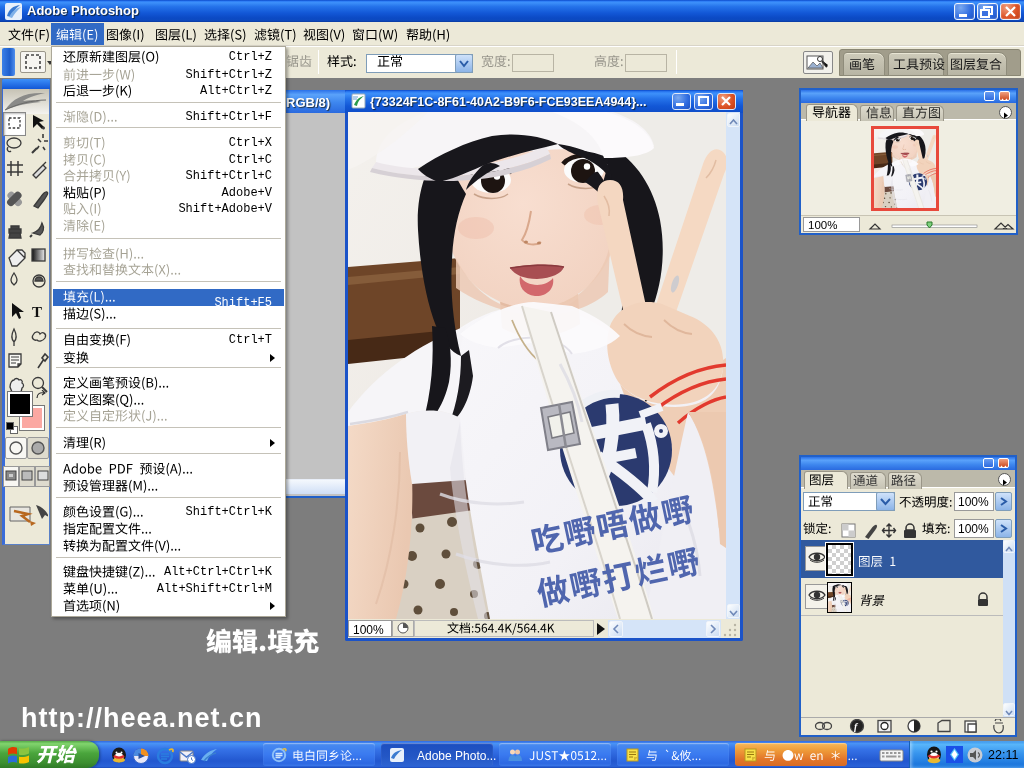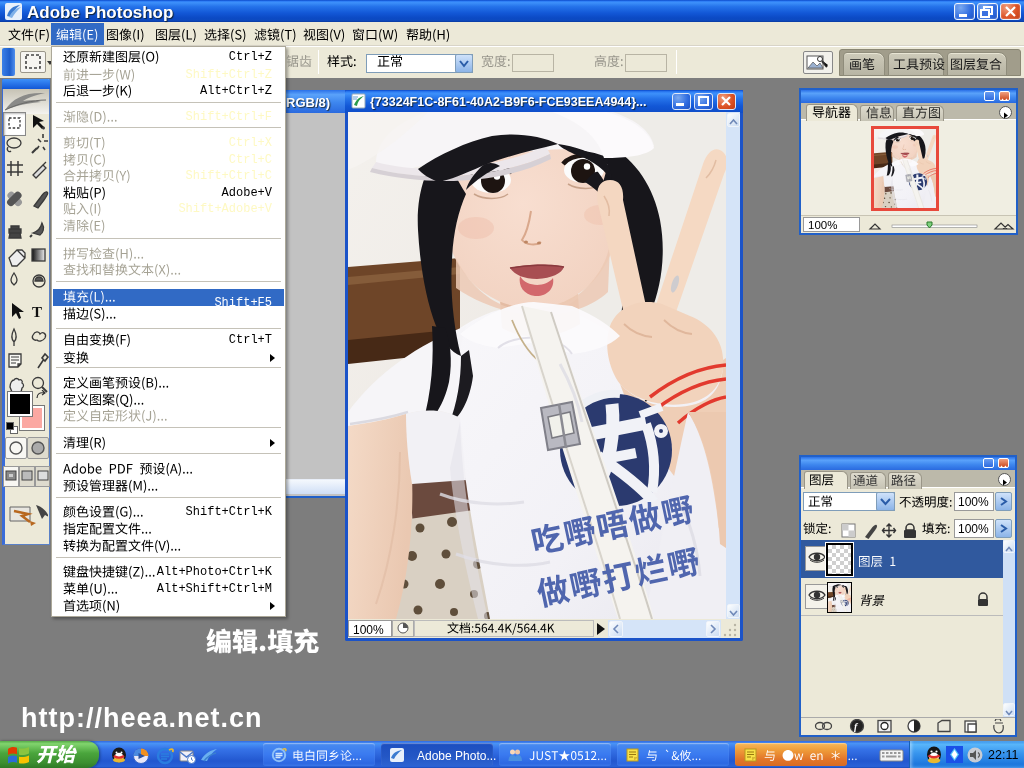--- a/index.html
+++ b/index.html
@@ -1,18 +1,18 @@
 <!DOCTYPE html>
 <html><head><meta charset="utf-8"><title>ps</title><style>
 *{margin:0;padding:0;box-sizing:border-box}
 html,body{width:1024px;height:768px;overflow:hidden}
 body{font-family:"Liberation Sans",sans-serif;position:relative;background:#7d7d7d}
 .abs{position:absolute}
 #titlebar{left:0;top:0;width:1024px;height:22px;background:linear-gradient(180deg,#0a47c8 0%,#2e7ef5 6%,#3d90fa 12%,#2573ea 30%,#1257d6 60%,#0b49c4 82%,#0d4ac0 92%,#0939a0 100%);z-index:10}
-#titletxt{z-index:11;left:27px;top:3px;color:#fff;font-weight:bold;font-size:17px;text-shadow:1px 1px 1px #123}
+#titletxt{z-index:11;left:27px;top:3px;color:#fff;font-weight:bold;font-size:13px;text-shadow:1px 1px 1px #123}
 .wbtn{z-index:11;top:3px;width:21px;height:17px;border-radius:3px;border:1px solid #eef4fd;box-shadow:inset 0 0 2px rgba(255,255,255,.5)}
 .wbtn.b{background:radial-gradient(circle at 30% 25%,#7aa9f0,#2e6be0 60%,#1b4fc0)}
 .wbtn.r{background:radial-gradient(circle at 30% 25%,#f0a080,#dd5326 55%,#c03a12)}
 .wbtn svg{position:absolute;left:0;top:0}
 #menubar{left:0;top:22px;width:1024px;height:24px;background:#ece9d8;border-bottom:1px solid #d8d4c8;z-index:10}
 #mhl{left:51px;top:23px;width:53px;height:22px;background:#316ac5;z-index:11}
 #optbar{left:0;top:46px;width:1024px;height:32px;background:#ece9d8;border-top:1px solid #fff;z-index:9}
 .vsep{top:50px;width:1px;height:24px;background:#b8b4a4;border-right:1px solid #fff;z-index:10}
 #optgrip{z-index:10;left:2px;top:48px;width:13px;height:28px;background:linear-gradient(90deg,#3a80e8,#1d5ecc 60%,#5190ee);border-radius:2px}
 #marq{z-index:10;left:20px;top:51px;width:26px;height:22px;background:#f6f5f1;border:1px solid #9a968a;border-radius:2px}
@@ -54,21 +54,21 @@
 #startbtn{left:0;top:741px;width:99px;height:27px;background:linear-gradient(180deg,#56ab48 0%,#81d46e 10%,#4aa53c 45%,#3c8f30 80%,#2f7a26 100%);border-radius:0 12px 12px 0;box-shadow:1px 0 3px rgba(0,0,0,.4);z-index:32}
 .tbtn{top:743px;width:112px;height:23px;border-radius:3px;background:linear-gradient(180deg,#5a96f2 0%,#4587f0 12%,#3a7af0 50%,#2d68e2 88%,#3a77e8 100%);box-shadow:inset 0 1px 1px rgba(255,255,255,.35);z-index:32}
 .tbtn.pressed{background:linear-gradient(180deg,#1c4ec0,#2457c5 60%,#2d63d2)}
 .tbtn.orange{background:linear-gradient(180deg,#f6b959 0%,#ef9d3a 30%,#e2762a 70%,#d96b24 100%)}
 #tray{left:909px;top:741px;width:115px;height:27px;background:linear-gradient(180deg,#2a8ae8 0%,#59b6fa 12%,#3895ee 45%,#1e78dd 85%,#2a84e4 100%);border-left:1px solid #1560b8;box-shadow:inset 2px 0 3px rgba(255,255,255,.35);z-index:32}
 
 #dropdown{left:51px;top:46px;width:235px;height:571px;background:#fff;border:1px solid #aca899;box-shadow:2px 2px 3px rgba(0,0,0,.35);z-index:40}
 #ddhl{left:53px;top:289px;width:231px;height:17px;background:#316ac5;z-index:41}
 .ddsep{left:56px;width:225px;height:1px;background:#c5c2b8;z-index:41}
 .sc{position:absolute;font-size:12px;color:#000;z-index:42;font-family:Liberation Mono, monospace}
-.sc.g{color:#fef9c3}
+.sc.g{color:#000000}
 #textlayer{left:0;top:0;width:1024px;height:768px;z-index:50;pointer-events:none}
 </style></head><body>
 
 <div class="abs" id="titlebar"></div>
 <svg class="abs" style="left:5px;top:3px;z-index:11" width="17" height="17" viewBox="0 0 17 17">
     <rect x="0" y="0" width="17" height="17" rx="2" fill="#e8f0fb"></rect>
     <path d="M2 13 C4 6 8 3 15 2 C10 6 8 9 6 14 Z" fill="#3a7ad0"></path>
     <path d="M4 14 C7 8 11 5 16 4 C12 8 9 11 7 15 Z" fill="#7fb0e8"></path>
   </svg>
 <div class="abs" id="titletxt">Adobe Photoshop</div>
@@ -546,21 +546,21 @@
 <div class="sc" style="right:752px;top:84px">Alt+Ctrl+Z</div>
 <div class="sc g" style="right:752px;top:110px">Shift+Ctrl+F</div>
 <div class="sc g" style="right:752px;top:136px">Ctrl+X</div>
 <div class="sc g" style="right:752px;top:153px">Ctrl+C</div>
 <div class="sc g" style="right:752px;top:169px">Shift+Ctrl+C</div>
 <div class="sc" style="right:752px;top:186px">Adobe+V</div>
 <div class="sc g" style="right:752px;top:202px">Shift+Adobe+V</div>
 <div class="sc" style="right:752px;top:296px;color:#fff">Shift+F5</div>
 <div class="sc" style="right:752px;top:333px">Ctrl+T</div>
 <div class="sc" style="right:752px;top:505px">Shift+Ctrl+K</div>
-<div class="sc" style="right:752px;top:565px">Alt+Photo+Ctrl+K</div>
+<div class="sc" style="right:752px;top:565px">Alt+Ctrl+Ctrl+K</div>
 <div class="sc" style="right:752px;top:582px">Alt+Shift+Ctrl+M</div>
 <div class="abs" style="left:270px;top:354px;width:0;height:0;border-left:5px solid #000;border-top:4px solid transparent;border-bottom:4px solid transparent;z-index:42"></div>
 <div class="abs" style="left:270px;top:439px;width:0;height:0;border-left:5px solid #000;border-top:4px solid transparent;border-bottom:4px solid transparent;z-index:42"></div>
 <div class="abs" style="left:270px;top:602px;width:0;height:0;border-left:5px solid #000;border-top:4px solid transparent;border-bottom:4px solid transparent;z-index:42"></div>
 <div class="abs" style="left:286px;top:95px;z-index:5;color:#fff;font-weight:bold;font-size:13px;text-shadow:1px 1px 1px #234">RGB/8)</div>
 
 <div class="abs" id="taskbar"></div>
 <div class="abs" id="startbtn"></div>
 <svg class="abs" style="left:7px;top:744px;z-index:33" width="24" height="22" viewBox="0 0 24 22">
     <g transform="skewY(-4)">

